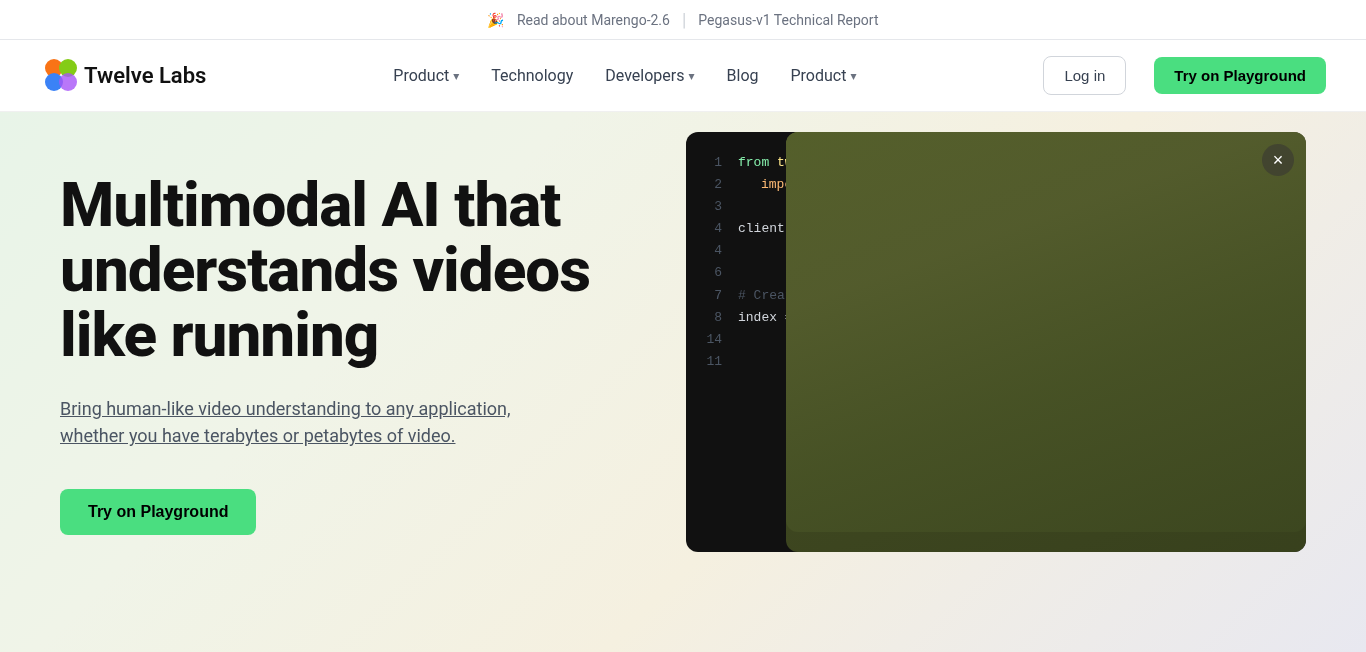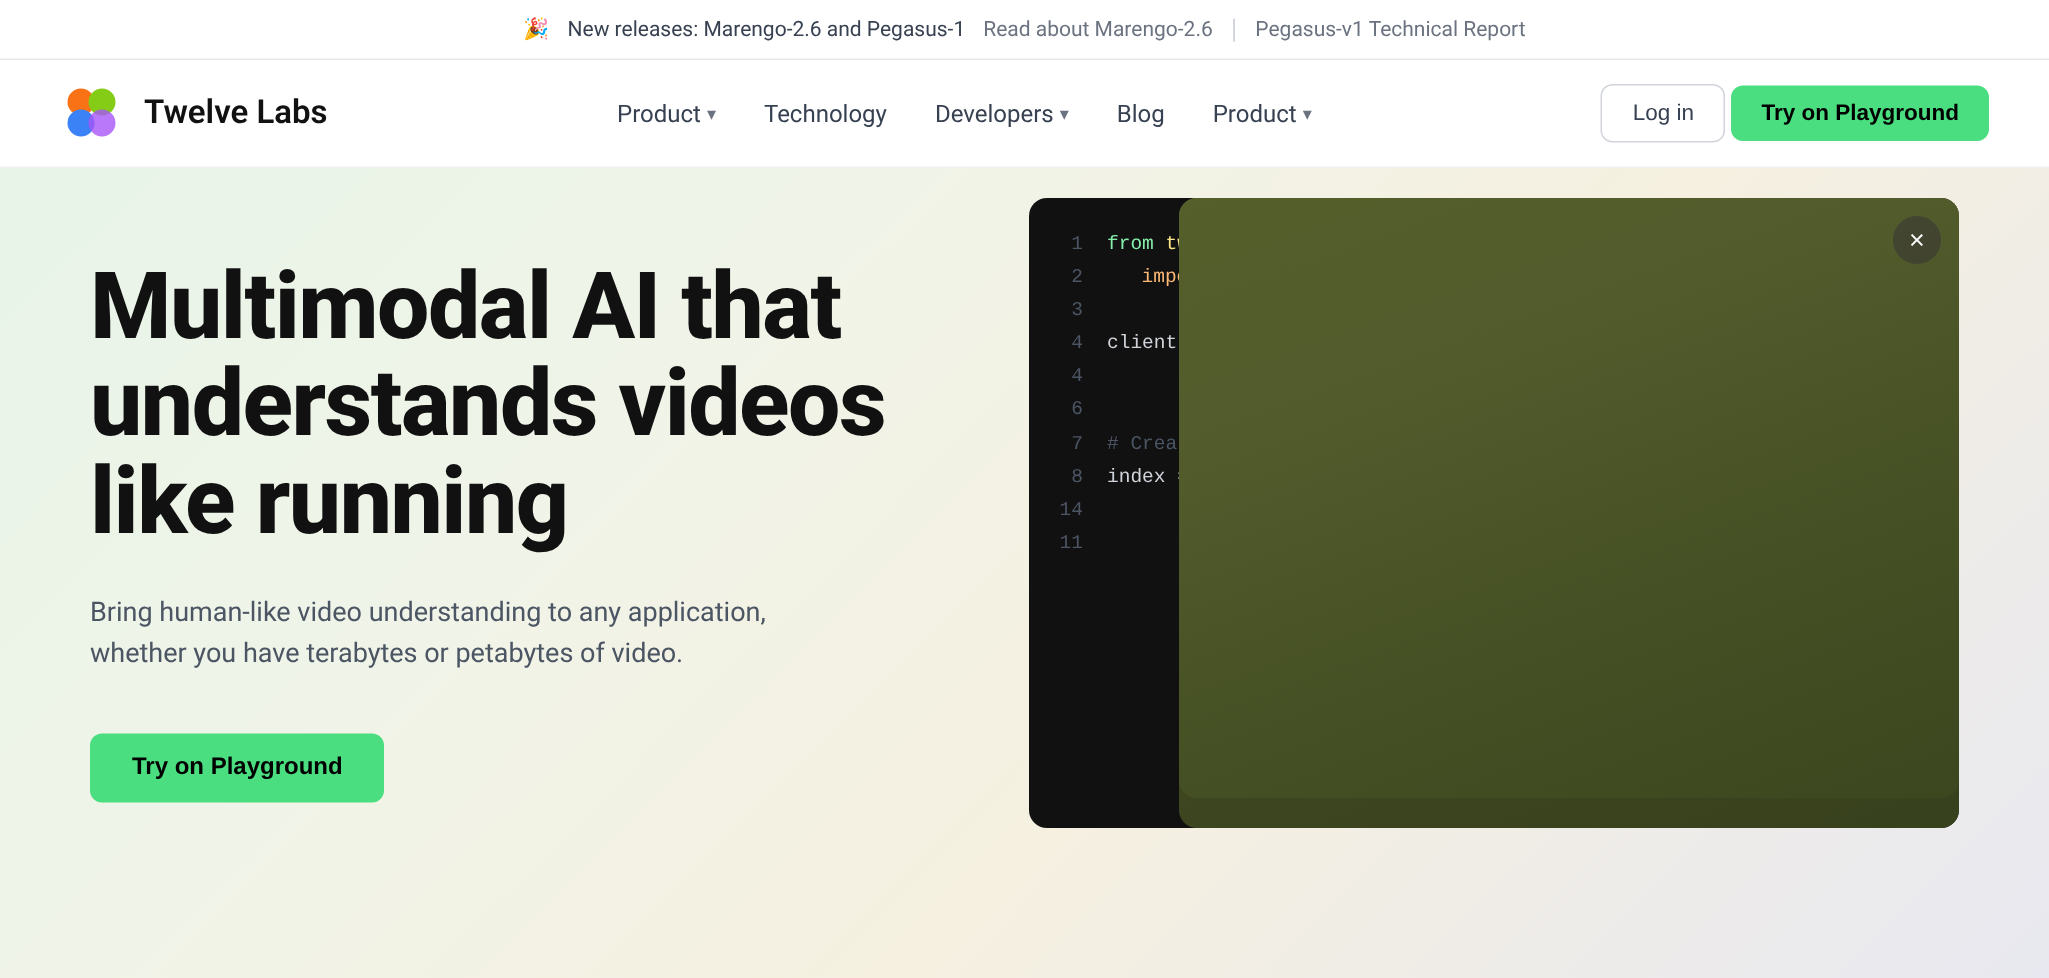--- a/index.html
+++ b/index.html
@@ -36,21 +36,21 @@
       padding: 0 40px;
       height: 72px;
       background: #fff;
       border-bottom: 1px solid #f0f0f0;
       position: relative;
       z-index: 100;
     }
     .navbar-left {
       display: flex;
       align-items: center;
-      gap: 12px;
+      gap: 0;
     }
     .logo-text {
       font-size: 22px;
       font-weight: 600;
       color: #111;
     }
     .navbar-center {
       display: flex;
       align-items: center;
       gap: 32px;
@@ -64,21 +64,21 @@
       cursor: pointer;
       text-decoration: none;
     }
     .nav-chevron {
       font-size: 12px;
       color: #6b7280;
     }
     .navbar-right {
       display: flex;
       align-items: center;
-      gap: 4px;
+      gap: 28px;
     }
     .btn-login {
       padding: 10px 20px;
       border: 1px solid #d1d5db;
       border-radius: 8px;
       background: #fff;
       color: #374151;
       font-size: 15px;
       cursor: pointer;
     }
@@ -153,20 +153,21 @@
       line-height: 1.05;
       margin-bottom: 28px;
       letter-spacing: -1px;
     }
     .hero-subtitle {
       font-size: 18px;
       color: #4b5563;
       line-height: 1.5;
       margin-bottom: 40px;
       max-width: 500px;
+      text-decoration: underline;
     }
     .btn-hero-playground {
       padding: 14px 28px;
       border-radius: 8px;
       background: #4ade80;
       color: #000;
       font-size: 16px;
       font-weight: 700;
       cursor: pointer;
       border: none;
@@ -255,21 +256,20 @@
     .logo-circles {
       width: 44px;
       height: 44px;
     }
   </style>
 </head>
 <body>
 
 <div class="announcement-bar">
   <span>🎉</span>
-  <span>New releases: Marengo-2.6 and Pegasus-1</span>
   <a href="#">Read about Marengo-2.6</a>
   <span class="separator">|</span>
   <a href="#">Pegasus-v1 Technical Report</a>
 </div>
 
 <nav class="navbar">
   <div class="navbar-left">
 
     <svg class="logo-circles" viewBox="0 0 44 44">
       <circle cx="14" cy="14" r="9" fill="#f97316"></circle>

